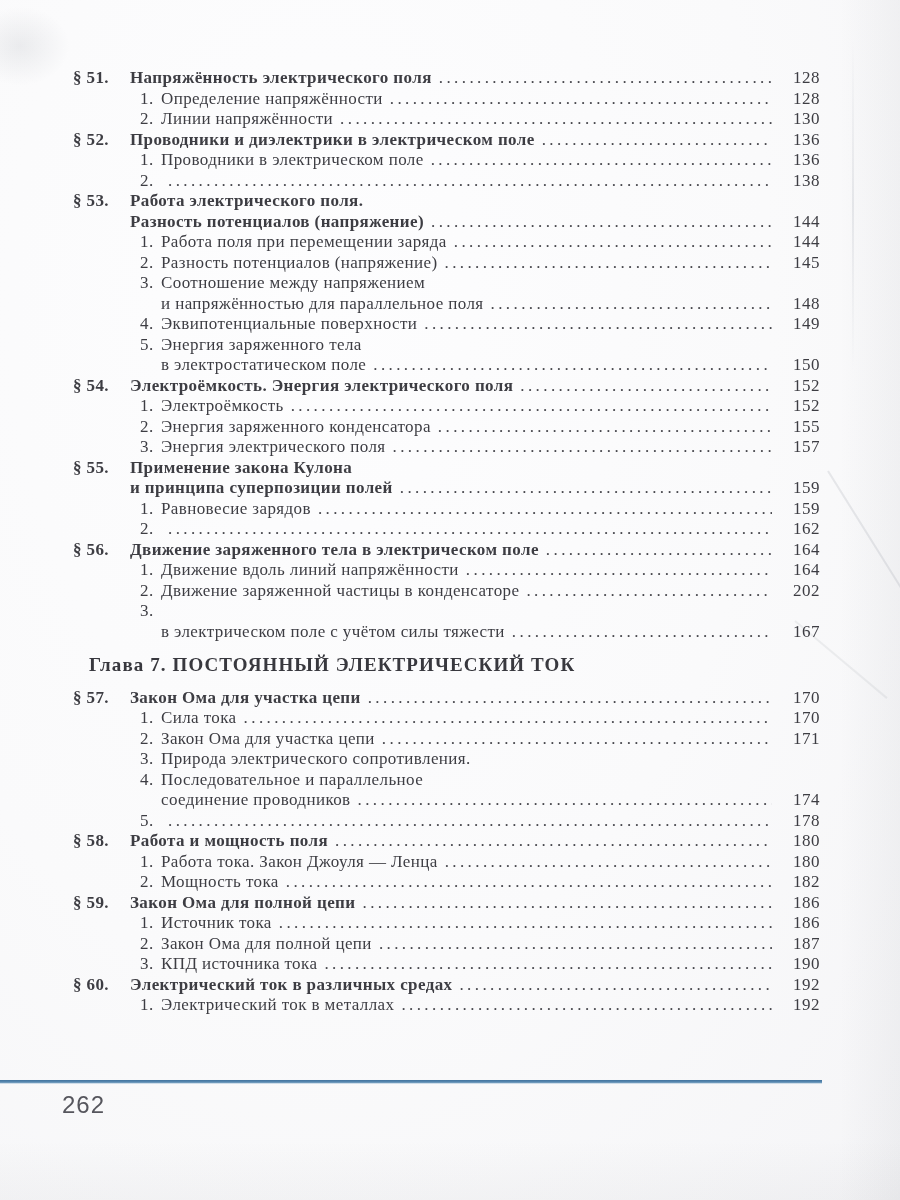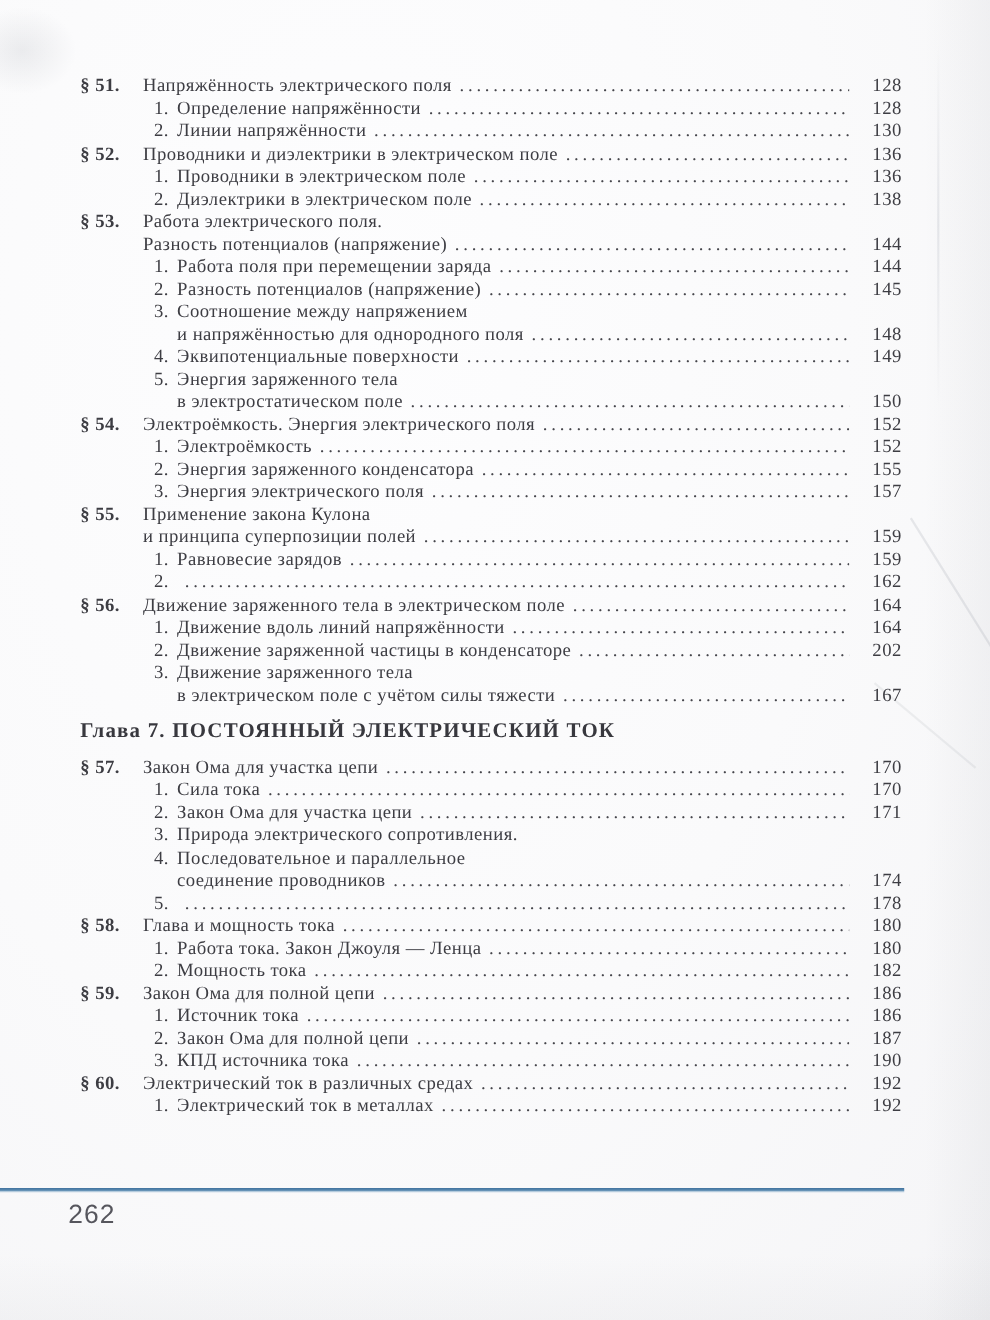--- a/index.html
+++ b/index.html
@@ -29,32 +29,32 @@
 
   
   .toc{
     position:absolute;left:73px;top:68px;width:747px;
     font-size:17px;line-height:20.5px;letter-spacing:0.4px;
   }
   .row{display:flex;align-items:flex-start;white-space:nowrap;}
   .lbl{flex:0 0 57px;font-weight:bold;}
   .num{flex:0 0 21px;}
   .txt{flex:0 0 auto;}
-  .bold .txt{font-weight:normal;}
+  .bold .txt{font-weight:bold;}
   .entry2{padding-left:57px;}
   .sub{padding-left:67px;}
   .sub2{padding-left:88px;}
   .leader{
     flex:1 1 auto;overflow:hidden;margin:0 4px 0 7px;
     color:#46464c;letter-spacing:3.4px;font-weight:normal;
   }
   .leader::after{content:"..........................................................................................................";}
   .page{flex:0 0 44px;text-align:right;font-weight:normal;color:#3d3d43;letter-spacing:0.5px;}
   .header{font-size:19px;letter-spacing:1.4px;margin:14px 0 7px;font-weight:normal;color:#3a3a40;}
-  .chapter{font-size:19px;font-weight:bold;letter-spacing:1.1px;margin:13px 0 12px;color:#38383e;}
+  .chapter{font-size:19px;font-weight:bold;letter-spacing:1.1px;margin:13px 16px 12px;color:#38383e;}
 
   
   .footer-rule{
     position:absolute;left:0;top:1080px;width:822px;height:3px;
     background:linear-gradient(180deg,#41739e 0%,#5585ad 55%,#7aa3c2 100%);
     box-shadow:0 1px 0 rgba(130,170,200,0.35);
   }
   .footer-num{
     position:absolute;left:62px;top:1091px;
     font-family:"Liberation Sans","DejaVu Sans",sans-serif;
@@ -98,21 +98,20 @@
         <span class="page">136</span>
       </div>
       <div class="row sub">
         <span class="num">1.</span>
         <span class="txt">Проводники в электрическом поле</span>
         <span class="leader"></span>
         <span class="page">136</span>
       </div>
       <div class="row sub">
         <span class="num">2.</span>
-        <span class="txt">Диэлектрики в электрическом поле</span>
         <span class="leader"></span>
         <span class="page">138</span>
       </div>
       <div class="row entry bold">
         <span class="lbl">§ 53.</span>
         <span class="txt">Работа электрического поля.</span>
       </div>
       <div class="row entry2 bold">
         <span class="txt">Разность потенциалов (напряжение)</span>
         <span class="leader"></span>
@@ -128,21 +127,21 @@
         <span class="num">2.</span>
         <span class="txt">Разность потенциалов (напряжение)</span>
         <span class="leader"></span>
         <span class="page">145</span>
       </div>
       <div class="row sub">
         <span class="num">3.</span>
         <span class="txt">Соотношение между напряжением</span>
       </div>
       <div class="row sub2">
-        <span class="txt">и напряжённостью для однородного поля</span>
+        <span class="txt">и напряжённостью для параллельное поля</span>
         <span class="leader"></span>
         <span class="page">148</span>
       </div>
       <div class="row sub">
         <span class="num">4.</span>
         <span class="txt">Эквипотенциальные поверхности</span>
         <span class="leader"></span>
         <span class="page">149</span>
       </div>
       <div class="row sub">
@@ -211,21 +210,20 @@
         <span class="page">164</span>
       </div>
       <div class="row sub">
         <span class="num">2.</span>
         <span class="txt">Движение заряженной частицы в конденсаторе</span>
         <span class="leader"></span>
         <span class="page">202</span>
       </div>
       <div class="row sub">
         <span class="num">3.</span>
-        <span class="txt">Движение заряженного тела</span>
       </div>
       <div class="row sub2">
         <span class="txt">в электрическом поле с учётом силы тяжести</span>
         <span class="leader"></span>
         <span class="page">167</span>
       </div>
       <div class="row chapter">
         <span class="txt">Глава 7. ПОСТОЯННЫЙ ЭЛЕКТРИЧЕСКИЙ ТОК</span>
       </div>
       <div class="row entry bold">
@@ -259,21 +257,21 @@
         <span class="leader"></span>
         <span class="page">174</span>
       </div>
       <div class="row sub">
         <span class="num">5.</span>
         <span class="leader"></span>
         <span class="page">178</span>
       </div>
       <div class="row entry bold">
         <span class="lbl">§ 58.</span>
-        <span class="txt">Глава и мощность тока</span>
+        <span class="txt">Работа и мощность поля</span>
         <span class="leader"></span>
         <span class="page">180</span>
       </div>
       <div class="row sub">
         <span class="num">1.</span>
         <span class="txt">Работа тока. Закон Джоуля — Ленца</span>
         <span class="leader"></span>
         <span class="page">180</span>
       </div>
       <div class="row sub">

